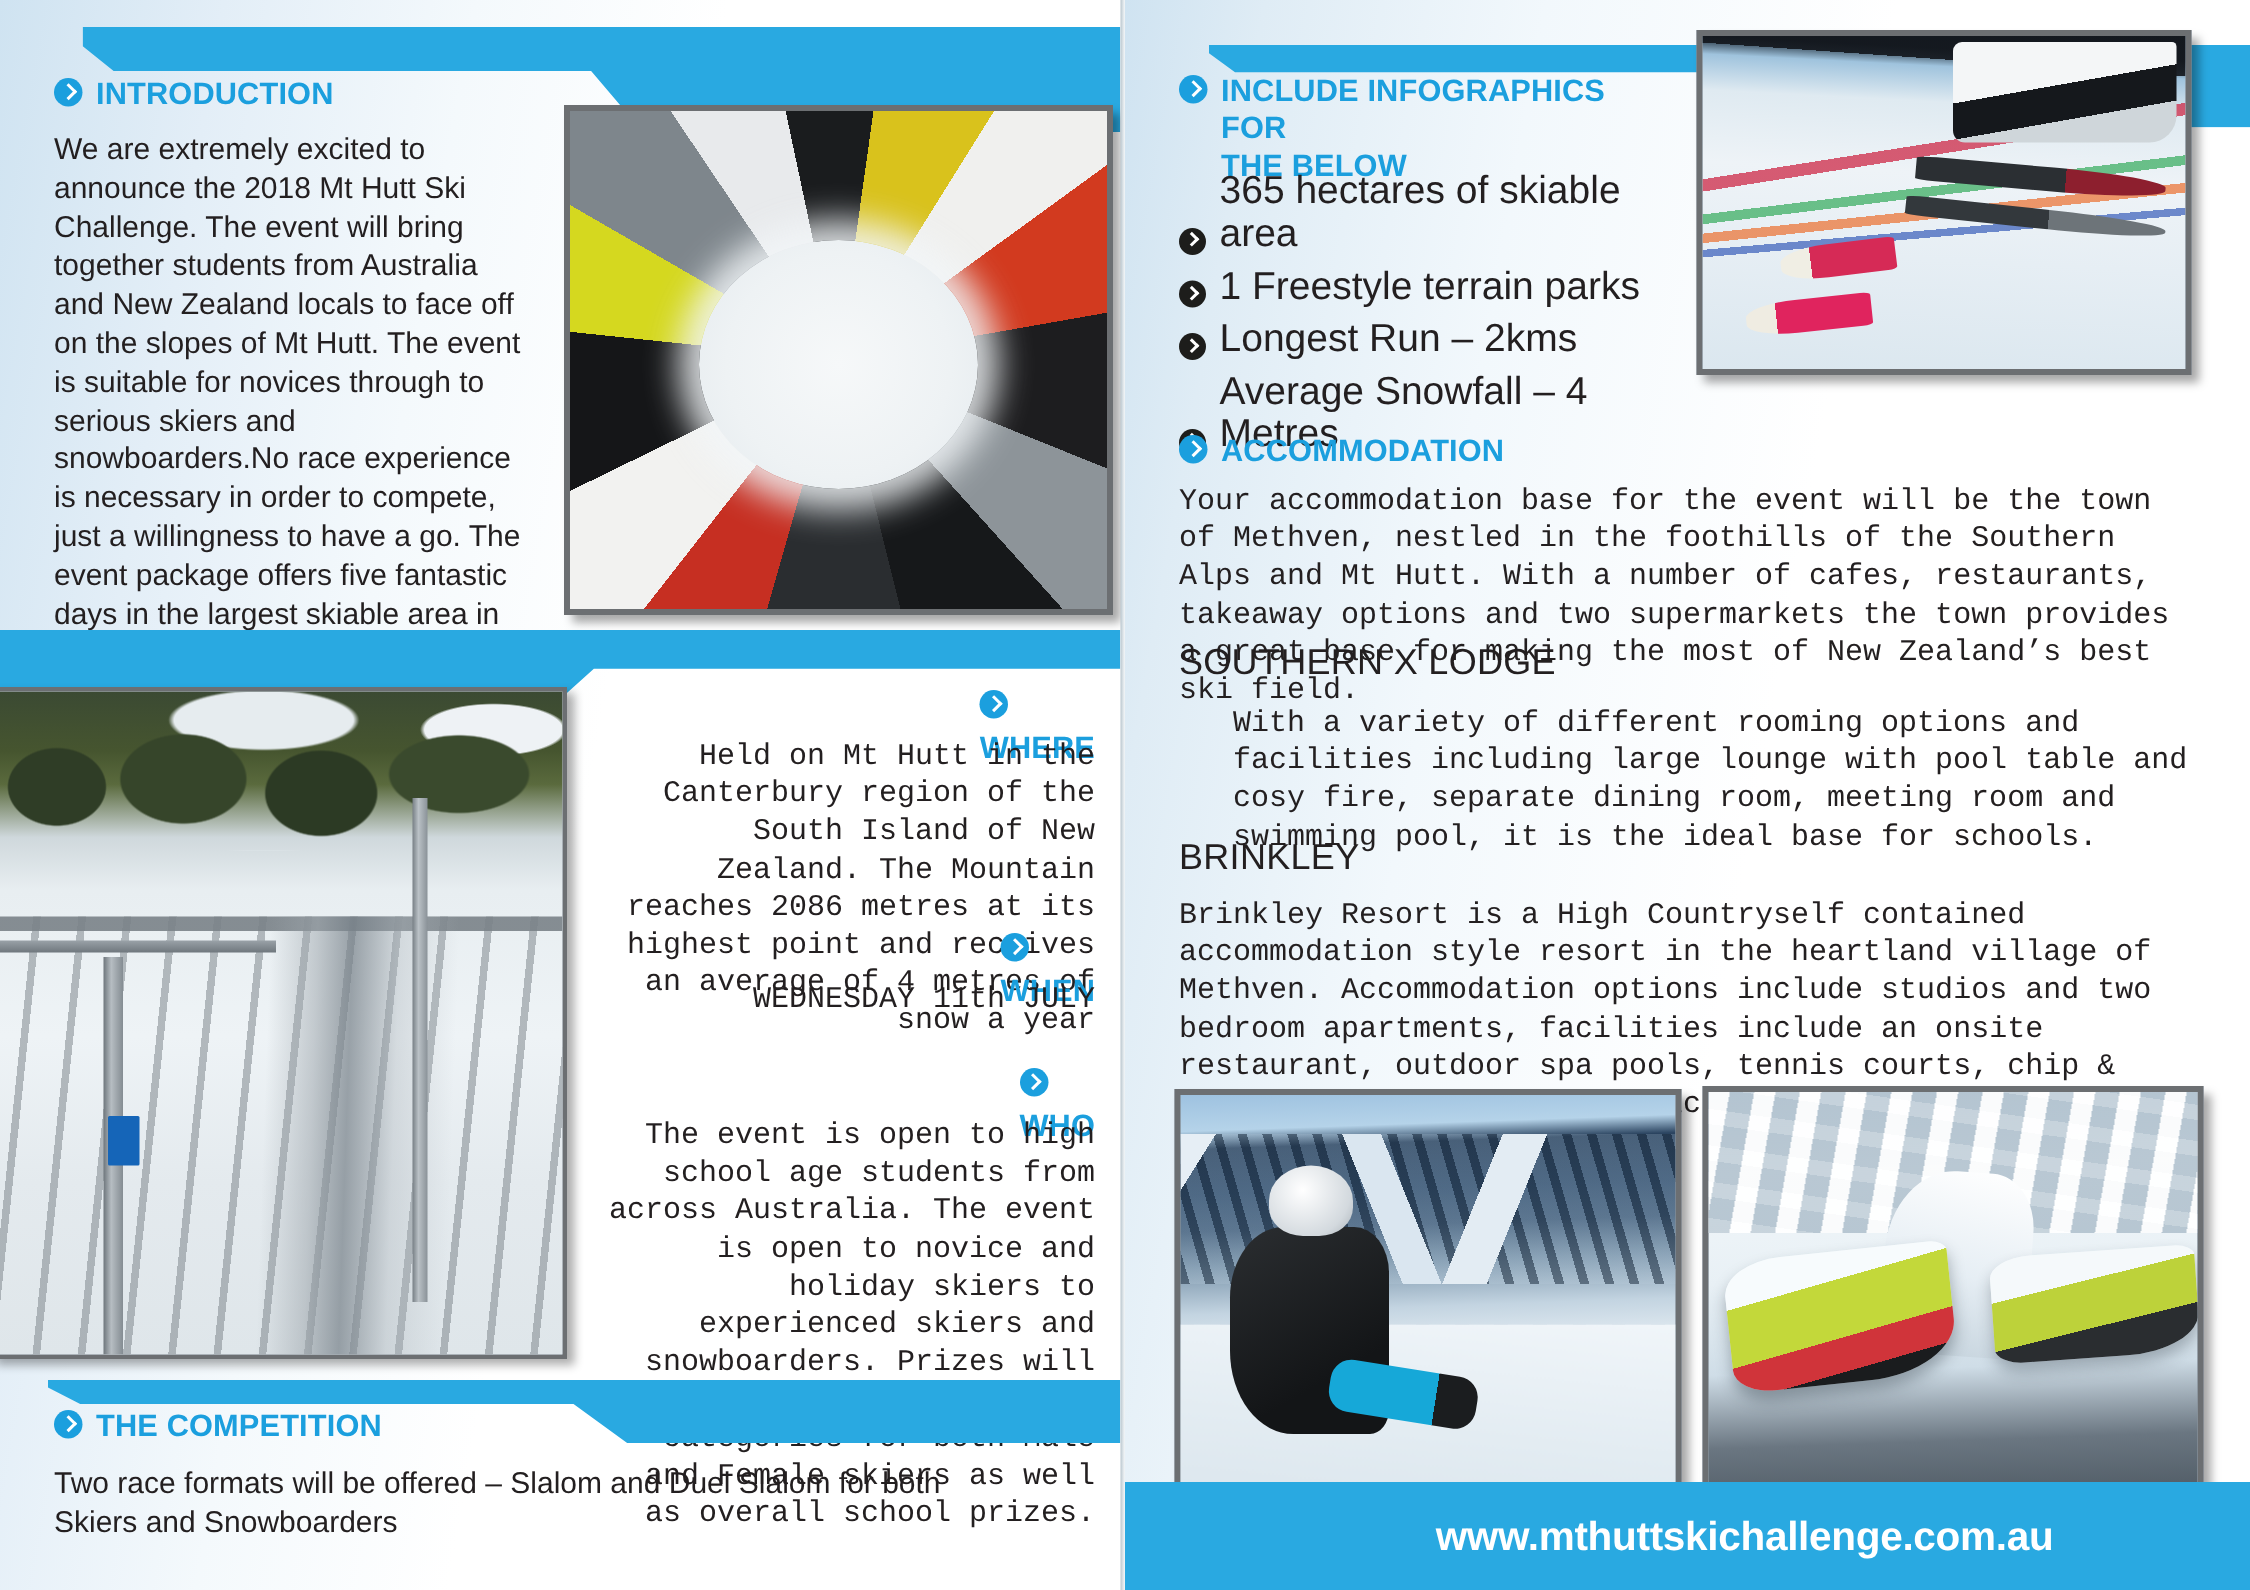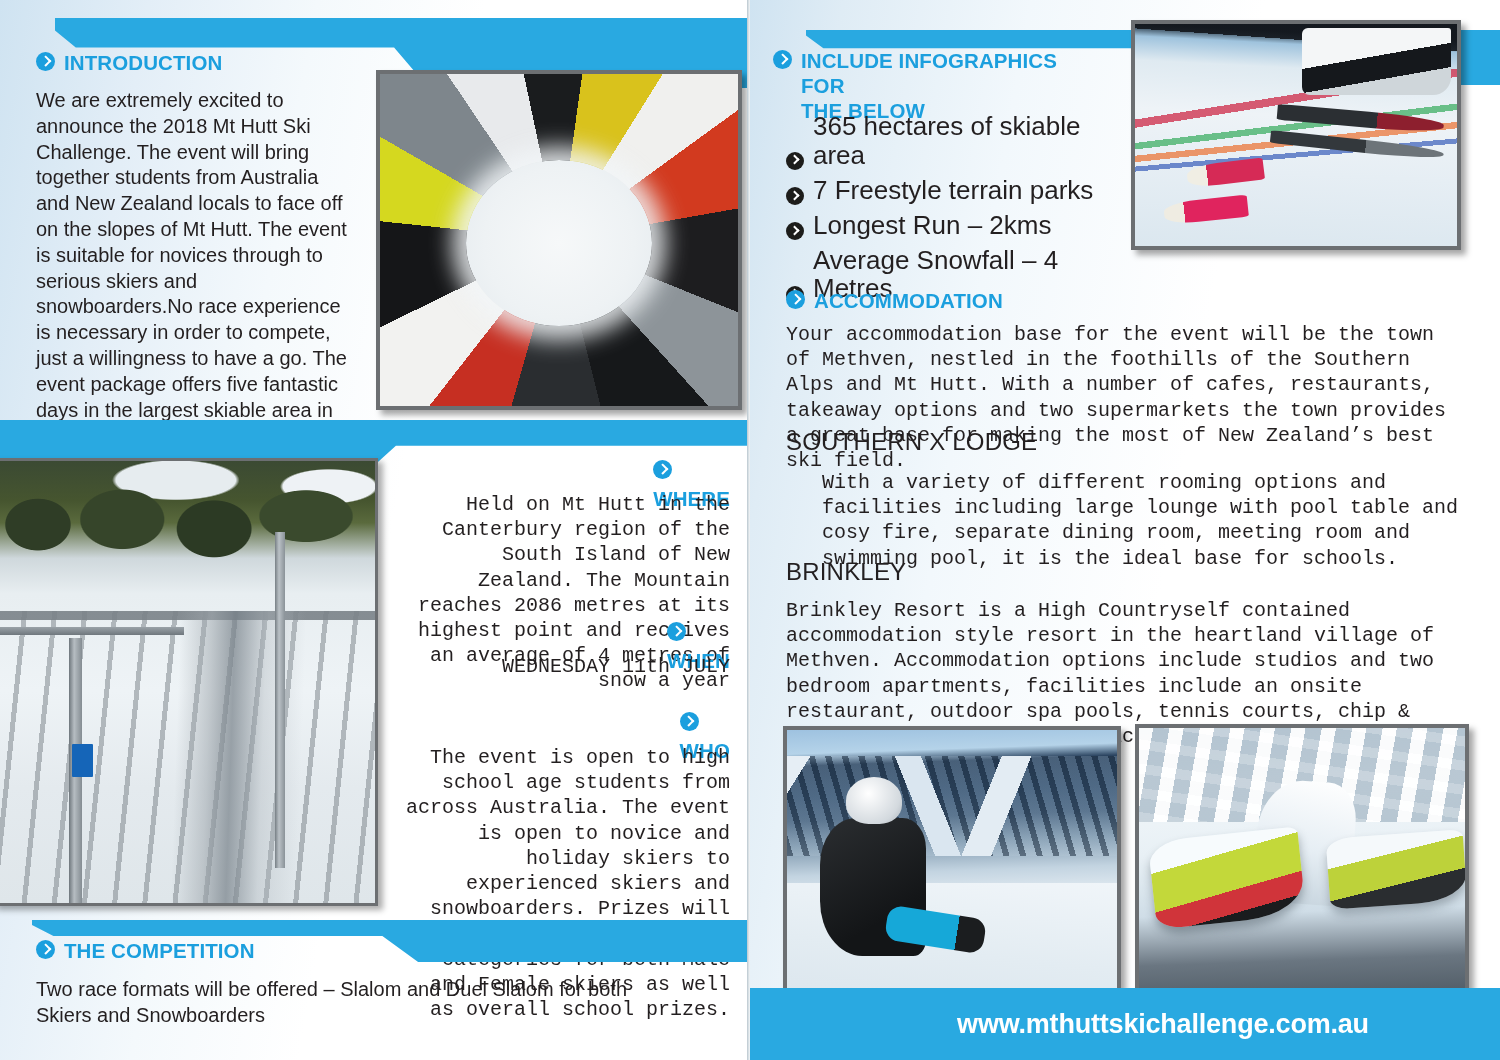--- a/index.html
+++ b/index.html
@@ -370,36 +370,36 @@
       <span>THE COMPETITION</span>
     </div>
     <div class="body-text" style="left:36px; top:977px; width:640px;">Two race formats will be offered – Slalom and Duel Slalom for both Skiers and Snowboarders</div>
   </div>
 
   <div class="gutter"></div>
 
   <div class="panel-right">
     <div class="banner" id="banner-right-top" style="left:56px;"></div>
 
-    <div class="heading" style="left:23px; top:48px; width:300px;">
+    <div class="heading" style="left:36px; top:48px; width:300px;">
       <span class="chev"></span>
       <span>
         <span>INCLUDE INFOGRAPHICS FOR</span><br>
         <span>THE BELOW</span>
       </span>
     </div>
 
     <ul id="infographics-list" style="left:36px; top:112px;">
       <li>
           <span class="chev dark"></span>
           <span>365 hectares of skiable area</span>
         </li>
       <li>
           <span class="chev dark"></span>
-          <span>7 Freestyle terrain parks</span>
+          <span>1 Freestyle terrain parks</span>
         </li>
       <li>
           <span class="chev dark"></span>
           <span>Longest Run – 2kms</span>
         </li>
       <li>
           <span class="chev dark"></span>
           <span>Average Snowfall – 4 Metres</span>
         </li>
     </ul>

